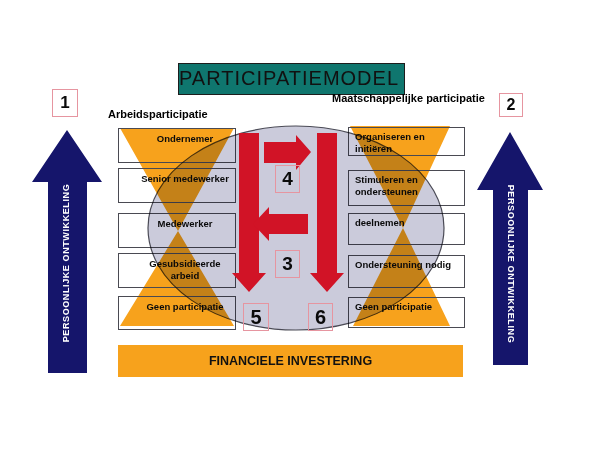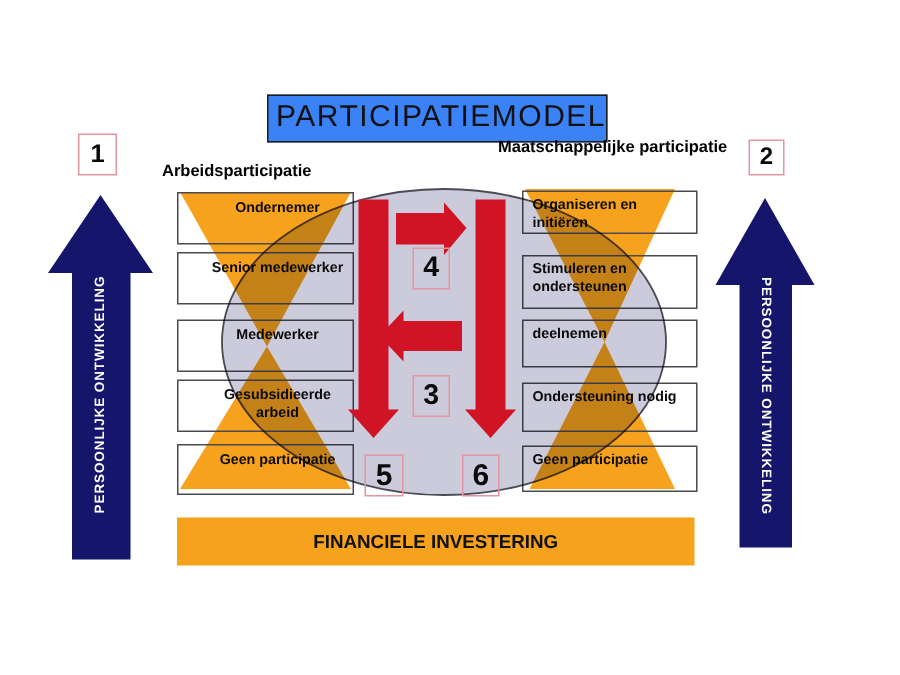--- a/index.html
+++ b/index.html
@@ -5,22 +5,22 @@
   html,body{margin:0;padding:0;background:#ffffff;}
   .stage{
     position:relative;width:600px;height:450px;background:#ffffff;
     font-family:"Liberation Sans",sans-serif;overflow:hidden;
   }
   .layer{position:absolute;left:0;top:0;width:600px;height:450px;}
   .abs{position:absolute;}
 
   .title-box{
     left:178px;top:63px;width:225px;height:30px;
-    border:1.5px solid #1d1d1d;background:#3b82f6;
-    text-align:right;line-height:28px;font-size:20px;letter-spacing:1px;color:#111;
+    border:1.5px solid #1d1d1d;background:#0f766e;
+    text-align:left;line-height:28px;font-size:20px;letter-spacing:1px;color:#111;
     z-index:2;
   }
   .col-header{
     font-size:11px;font-weight:bold;color:#000;text-align:left;z-index:2;
   }
   .cat-box{
     border:1px solid #4a4a52;background:transparent;z-index:2;box-sizing:border-box;
     font-size:9.5px;font-weight:bold;color:#0b0b0b;line-height:11.5px;padding-left:16px;
   }
   .cat-box.left-col{text-align:center;padding-top:4px;width:118px;left:118px;}

